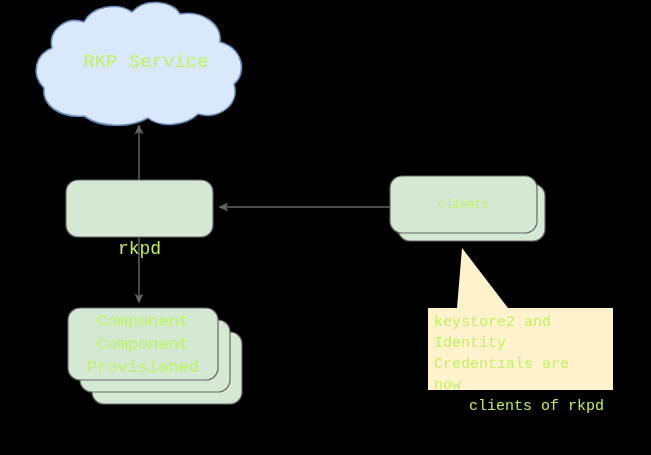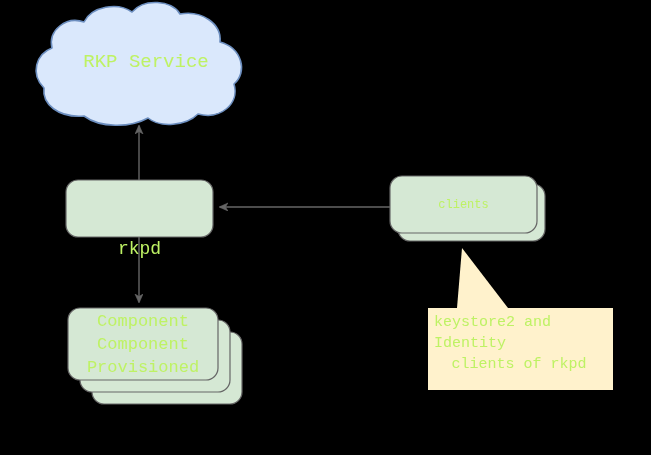--- a/index.html
+++ b/index.html
@@ -66,21 +66,21 @@
     flex-direction: column;
   }
   #rpc-label span { display: block; }
   #callout-label {
     left: 434px;
     top: 312px;
     width: 170px;
     height: 70px;
     font-size: 15px;
     line-height: 21px;
-    align-items: center;
+    align-items: flex-end;
     justify-content: flex-start;
     text-align: left;
     flex-direction: column;
   }
   #callout-label span { display: block; }
 </style>
 </head>
 <body>
 
 <div id="canvas">
@@ -148,16 +148,17 @@
   <div class="node-label" id="clients-label">clients</div>
 
   <div class="node-label" id="rpc-label">
     <span>Component</span>
     <span>Component</span>
     <span>Provisioned</span>
   </div>
 
   <div class="node-label" id="callout-label">
     <span>keystore2 and Identity</span>
+    <span>Credentials are now</span>
     <span>clients of rkpd</span>
   </div>
 
 </div>
 
 </body></html>

